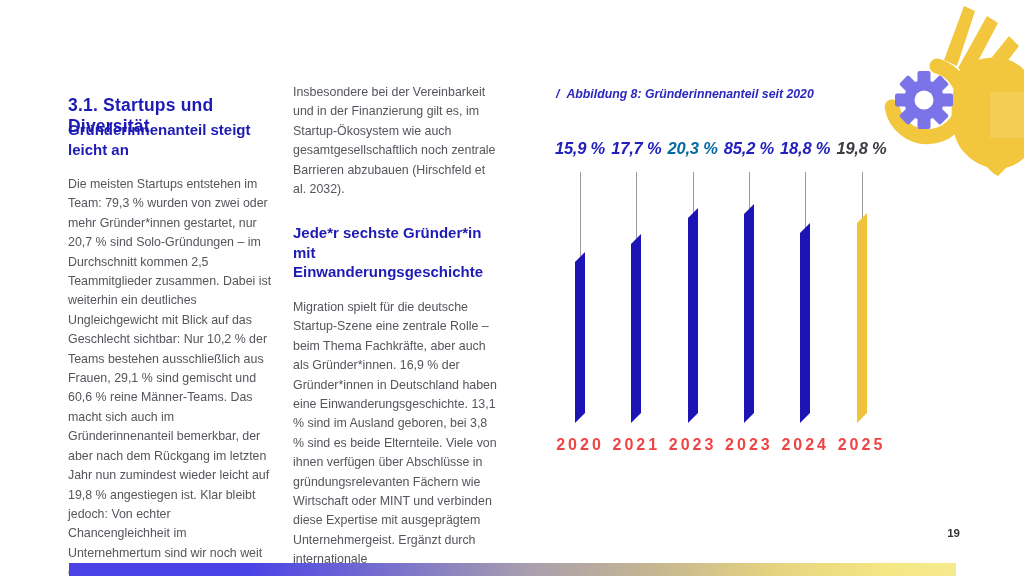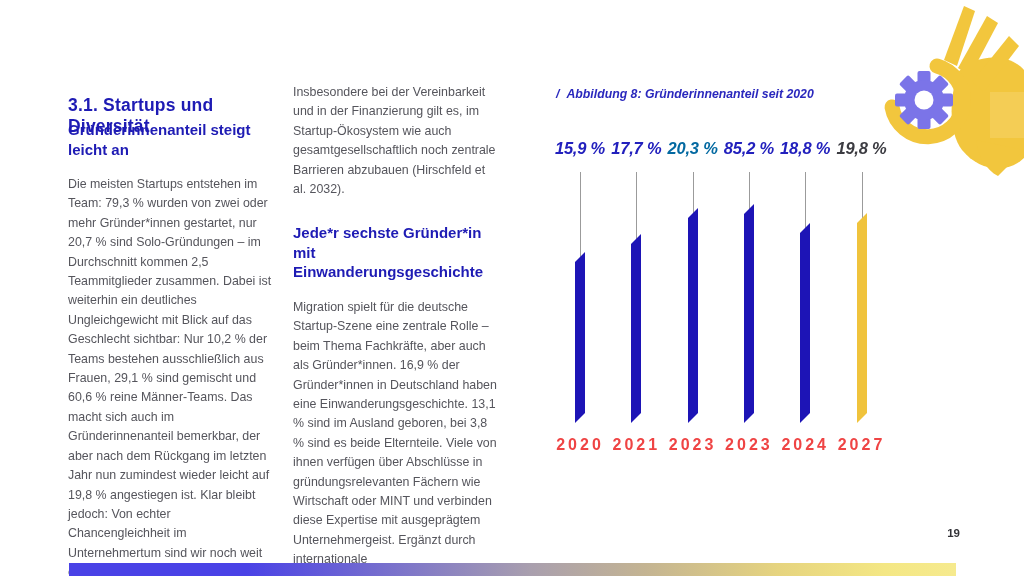--- a/index.html
+++ b/index.html
@@ -129,19 +129,19 @@
       <div class="hang-line" style="left: 203.9px; top: 87px; height: 37px;"></div>
       <div class="bar" style="left: 198.9px; top: 129px; height: 209px; background: rgb(29, 20, 182);"></div>
       <div class="year-label" style="left: 169.9px;">2023</div>
       <div class="bar-value-label" style="left: 226.2px; color: rgb(34, 32, 189);">18,8 %</div>
       <div class="hang-line" style="left: 260.2px; top: 87px; height: 56px;"></div>
       <div class="bar" style="left: 255.2px; top: 148px; height: 190px; background: rgb(29, 20, 182);"></div>
       <div class="year-label" style="left: 226.2px;">2024</div>
       <div class="bar-value-label" style="left: 282.5px; color: rgb(60, 60, 66);">19,8 %</div>
       <div class="hang-line" style="left: 316.5px; top: 87px; height: 46px;"></div>
       <div class="bar" style="left: 311.5px; top: 138px; height: 200px; background: rgb(240, 195, 60);"></div>
-      <div class="year-label" style="left: 282.5px;">2027</div>
+      <div class="year-label" style="left: 282.5px;">2025</div>
     </div>
 
   <div class="page-number">19</div>
   <div class="footer-bar"></div>
 
 </div>
 
 </body></html>

